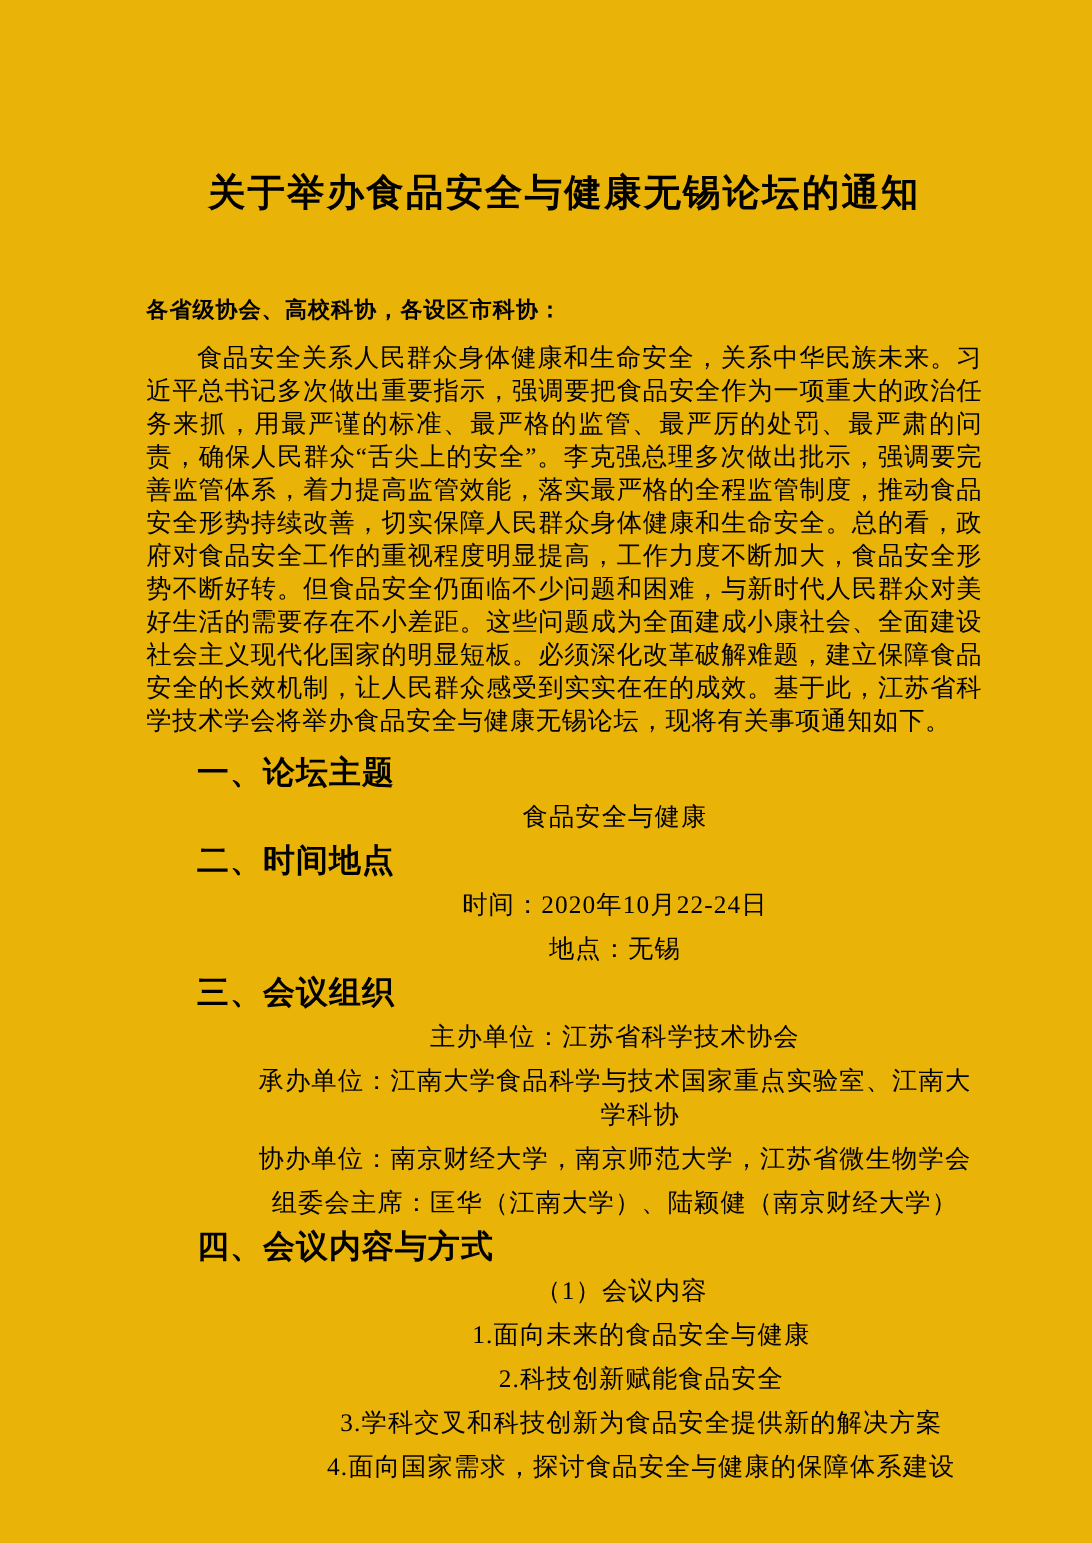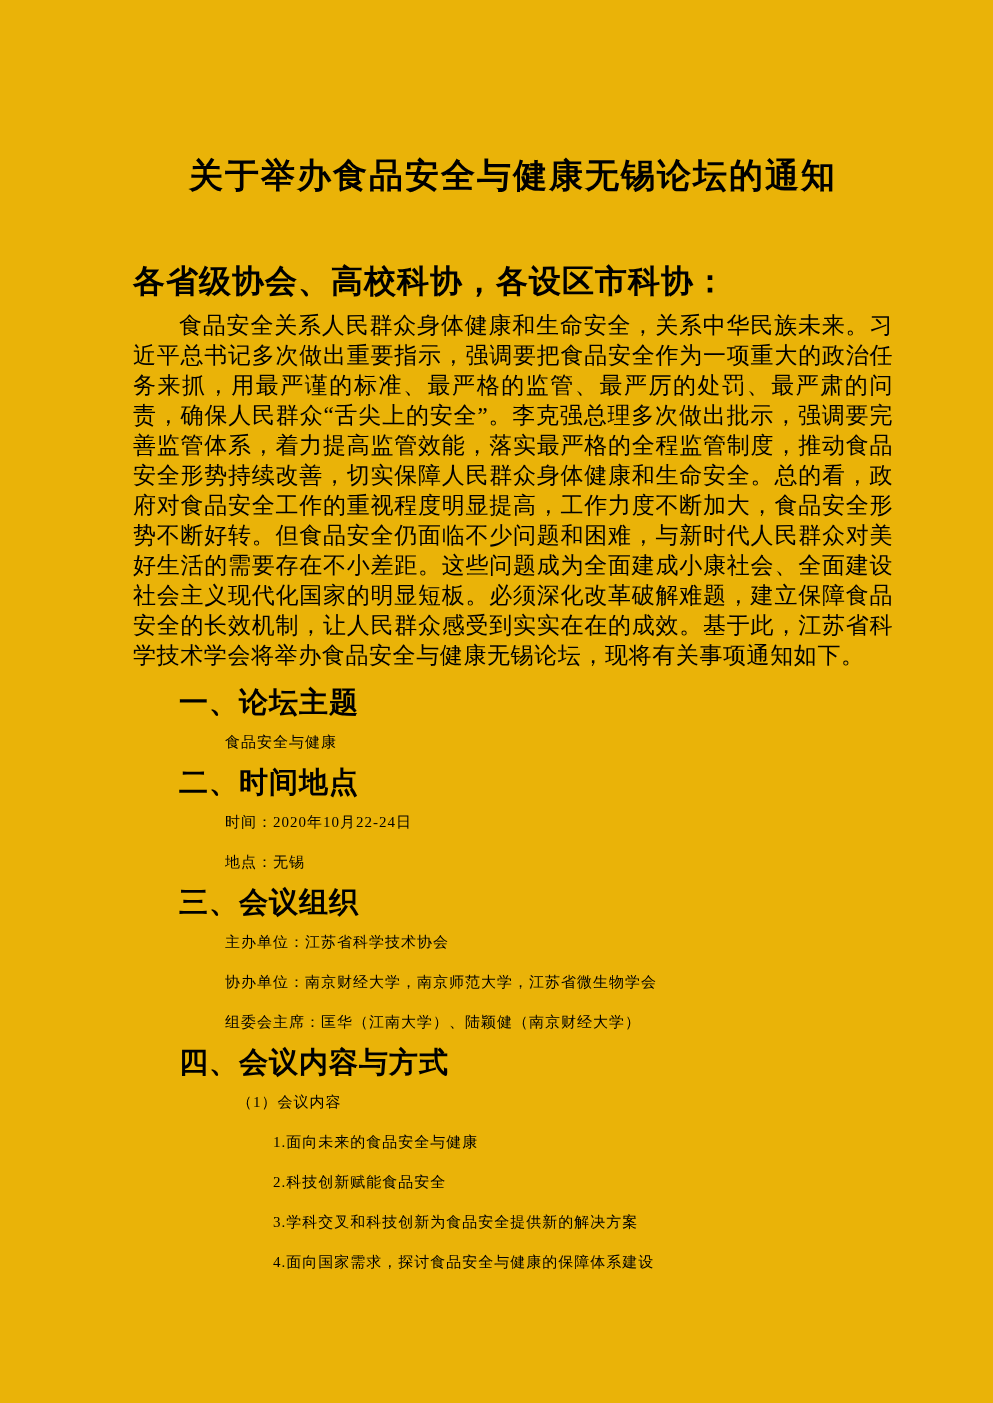--- a/index.html
+++ b/index.html
@@ -22,21 +22,21 @@
     font-weight: bold;
     font-size: 34px;
     line-height: 36px;
     letter-spacing: 2px;
     white-space: nowrap;
   }
   .salutation {
     margin: 74px 0 0 0;
     font-family: "DejaVu Sans", "Liberation Sans", sans-serif;
     font-weight: bold;
-    font-size: 32px;
+    font-size: 20px;
     line-height: 28px;
     letter-spacing: 1px;
   }
   .intro {
     margin: 16px 0 16px 0;
     font-size: 23px;
     line-height: 30px;
     letter-spacing: 0.6px;
     text-align: justify;
     text-indent: 2em;
@@ -45,24 +45,24 @@
   .sec-heading {
     margin: 9px 0 0 46px;
     font-family: "DejaVu Sans", "Liberation Sans", sans-serif;
     font-weight: bold;
     font-size: 29px;
     line-height: 31px;
     letter-spacing: 1px;
   }
   .item {
     margin: 9px 0 0 0;
-    font-size: 15px;
+    font-size: 23px;
     line-height: 31px;
     letter-spacing: 1px;
-    text-align: left;
+    text-align: center;
   }
   .ind-item { padding-left: 92px; }   
   .ind-hang { padding-left: 138px; text-indent: -46px; } 
   .ind-sub  { padding-left: 104px; }  
   .ind-num  { padding-left: 140px; }  
 </style>
 </head>
 <body>
 
 <div class="page">
@@ -82,20 +82,21 @@
 
     <div class="section">
       <h2 class="sec-heading">二、时间地点</h2>
       <p class="item ind-item">时间：2020年10月22-24日</p>
       <p class="item ind-item">地点：无锡</p>
     </div>
 
     <div class="section">
       <h2 class="sec-heading">三、会议组织</h2>
       <p class="item ind-item">主办单位：江苏省科学技术协会</p>
+      <p class="item ind-hang">承办单位：江南大学食品科学与技术国家重点实验室、江南大学科协</p>
       <p class="item ind-item">协办单位：南京财经大学，南京师范大学，江苏省微生物学会</p>
       <p class="item ind-item">组委会主席：匡华（江南大学）、陆颖健（南京财经大学）</p>
     </div>
 
     <div class="section">
       <h2 class="sec-heading">四、会议内容与方式</h2>
       <p class="item ind-sub">（1）会议内容</p>
       <p class="item ind-num">1.面向未来的食品安全与健康</p>
       <p class="item ind-num">2.科技创新赋能食品安全</p>
       <p class="item ind-num">3.学科交叉和科技创新为食品安全提供新的解决方案</p>

